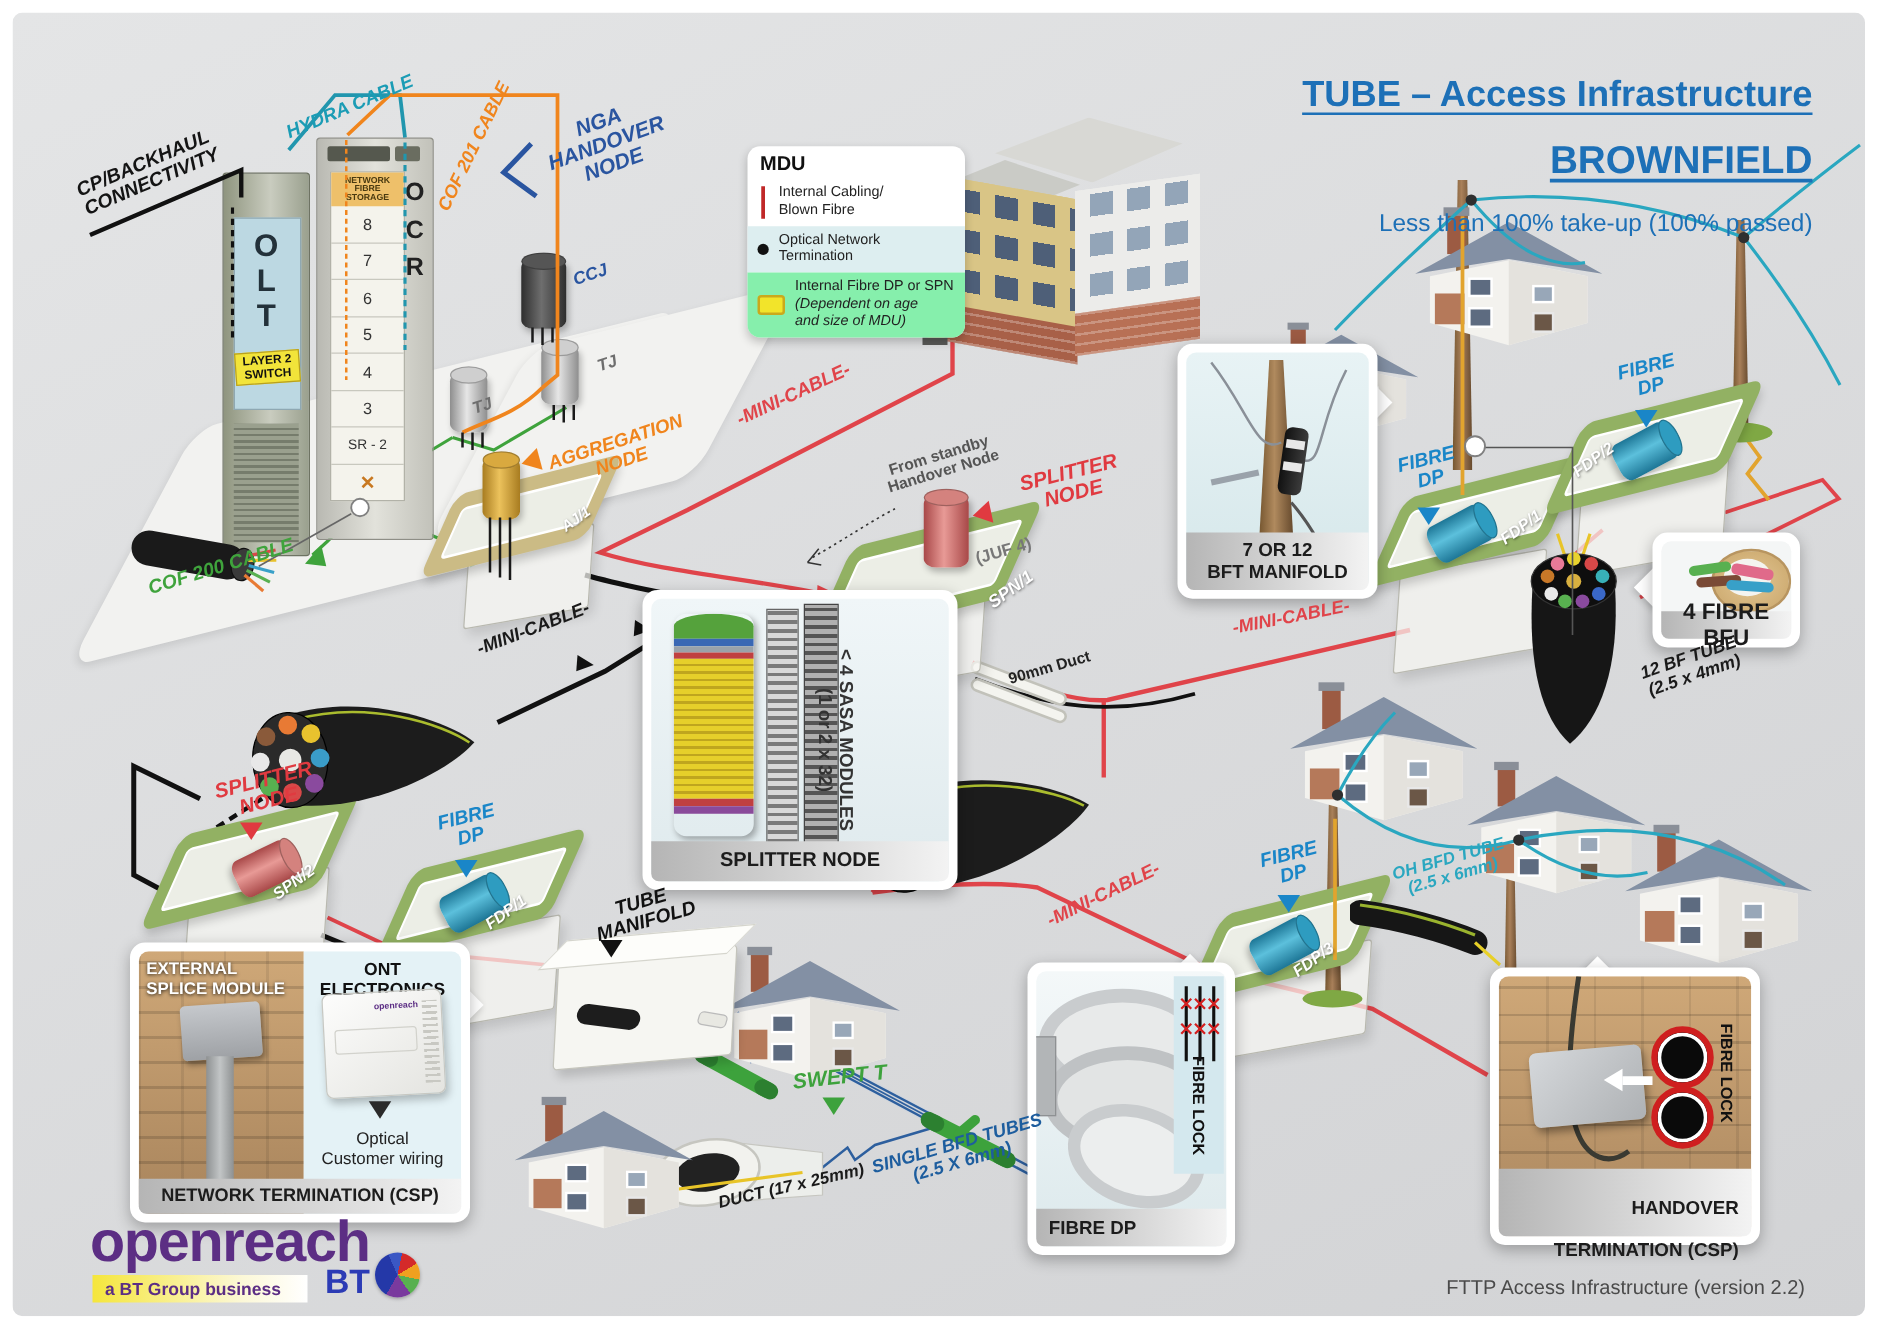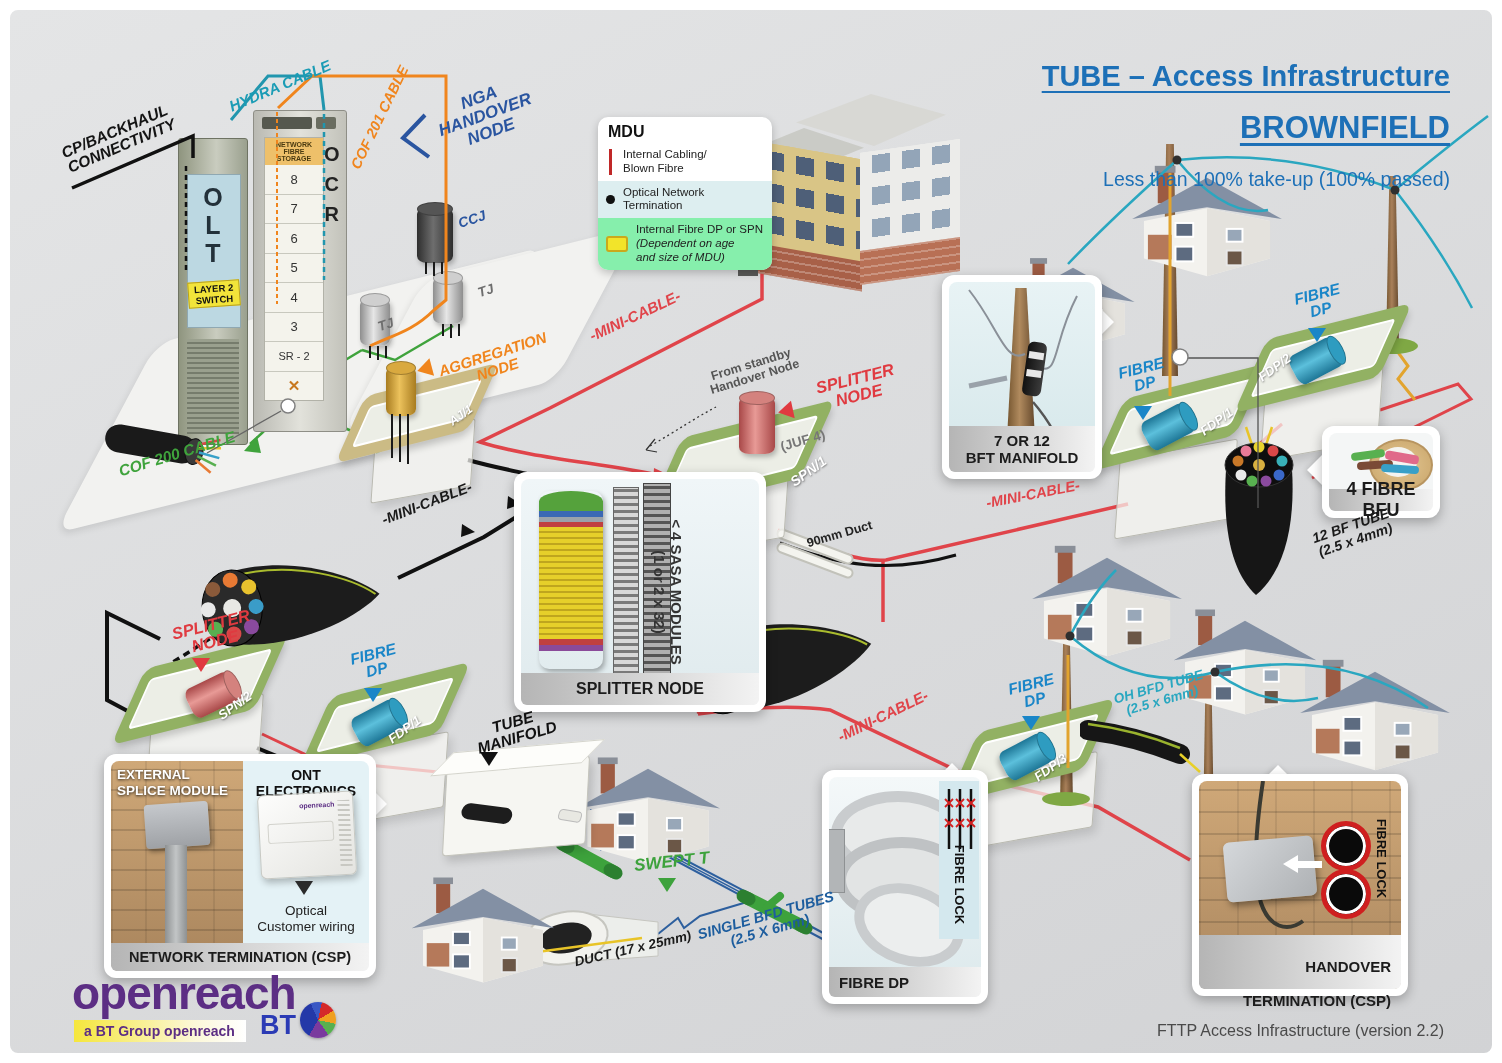--- a/index.html
+++ b/index.html
@@ -585,18 +585,18 @@
 (2.5 X 6mm)</div>
   <div class="lab" style="left:548px;top:932px;width:150px;transform:rotate(-13deg);color:#1a1a1a;font-size:13.5px">DUCT (17 x 25mm)</div>
   <div class="lab" style="left:808px;top:698px;width:130px;transform:rotate(-26deg);color:#e0444a;font-size:15px">-MINI-CABLE-</div>
   <div class="lab" style="left:988px;top:666px;width:70px;transform:rotate(-14deg);color:#1a86c8;font-size:15.5px">FIBRE
 DP</div>
   <span class="tri tri-d" style="left:1012px;top:706px;color:#1a86c8"></span>
   <div class="lab" style="left:1088px;top:670px;width:125px;transform:rotate(-16deg);color:#2aa7c0;font-size:13.5px">OH BFD TUBE
 (2.5 x 6mm)</div>
 
   <div style="position:absolute;left:62px;top:956px;font-size:46px;font-weight:bold;color:#5c2e84;letter-spacing:-1px;z-index:7">openreach</div>
-  <div style="position:absolute;left:64px;top:1010px;width:172px;height:22px;background:linear-gradient(90deg,#f5e63c,#fcf8d8 70%,#fff);color:#5c2e84;font-weight:bold;font-size:14px;line-height:22px;padding-left:10px;box-sizing:border-box;z-index:7">a BT Group openreach</div>
+  <div style="position:absolute;left:64px;top:1010px;width:172px;height:22px;background:linear-gradient(90deg,#f5e63c,#fcf8d8 70%,#fff);color:#5c2e84;font-weight:bold;font-size:14px;line-height:22px;padding-left:10px;box-sizing:border-box;z-index:7">a BT Group business</div>
   <div style="position:absolute;left:250px;top:1000px;font-size:27px;font-weight:900;color:#2b3bb5;z-index:7">BT</div>
   <div style="position:absolute;left:290px;top:992px;width:36px;height:36px;border-radius:50%;background:conic-gradient(from 210deg,#2438a8 0 35%,#3a57c4 35% 45%,#d42a2a 45% 58%,#f0a020 58% 70%,#58b050 70% 82%,#7a3a9e 82% 100%);z-index:7;box-shadow:0 1px 3px rgba(0,0,0,.3)"></div>
   <div style="position:absolute;right:48px;top:1012px;font-size:16px;color:#4a4a4a;z-index:7">FTTP Access Infrastructure (version 2.2)</div>
 
 </div>
 
 </body></html>

